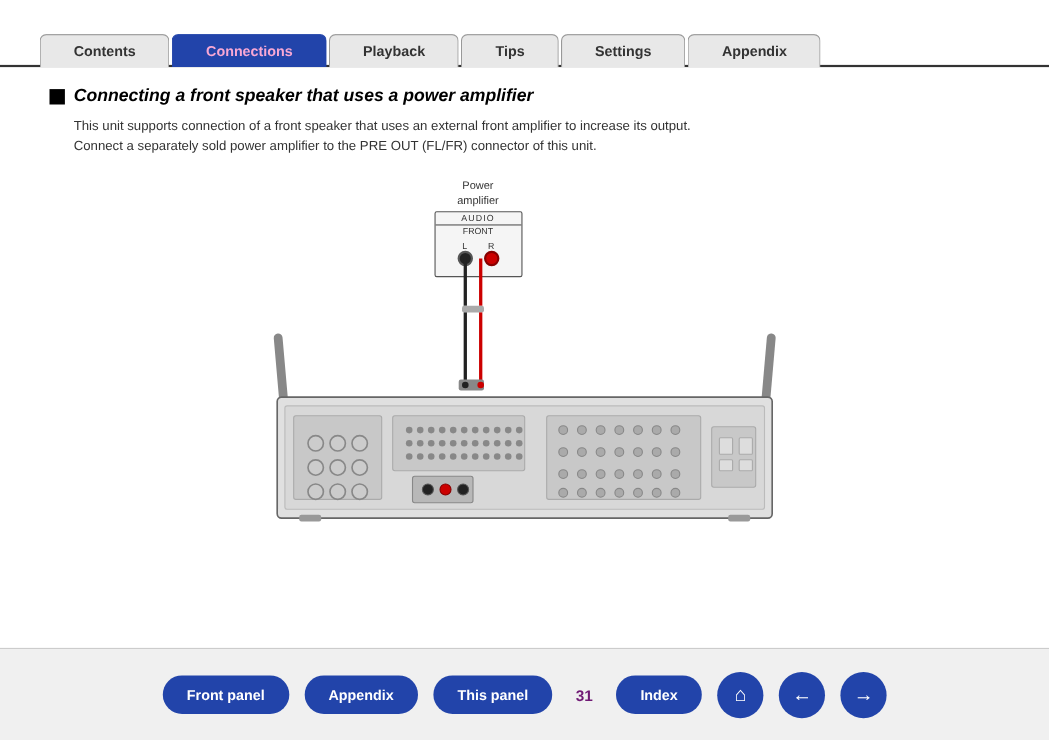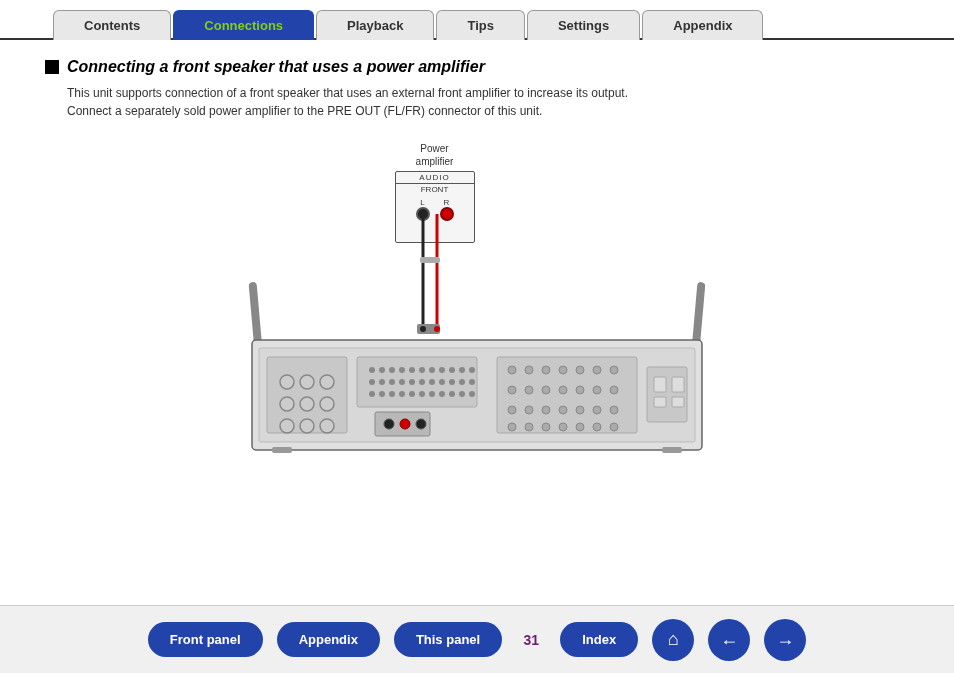--- a/index.html
+++ b/index.html
@@ -10,42 +10,43 @@
       font-family: Arial, sans-serif;
       font-size: 13px;
       overflow: hidden;
       position: relative;
     }
 
     
     .nav-tabs {
       display: flex;
       align-items: flex-end;
-      padding: 8px 40px 0 53px;
+      padding: 8px 40px 0 36px;
       border-bottom: 2px solid #333;
       gap: 2px;
     }
     .nav-tab {
       padding: 7px 30px;
       background: #e8e8e8;
       border: 1.5px solid #999;
       border-bottom: none;
       cursor: pointer;
       font-size: 13px;
       font-weight: bold;
       color: #333;
       border-radius: 6px 6px 0 0;
       position: relative;
       bottom: -2px;
     }
     .nav-tab.active {
       background: #2244aa;
-      color: #84cc16;
+      color: #f9a8d4;
       border-color: #2244aa;
       z-index: 2;
+      margin-top: 21px;
     }
 
     
     .main-content {
       padding: 18px 45px 10px 45px;
     }
 
     .section-title {
       display: flex;
       align-items: center;
@@ -98,21 +99,21 @@
     }
     .power-amp-label {
       font-size: 10px;
       color: #333;
       line-height: 1.3;
     }
     .power-amp-box {
       border: 1.5px solid #555;
       background: #f5f5f5;
       width: 80px;
-      height: 72px;
+      height: 60px;
       margin: 3px auto 0;
       position: relative;
       border-radius: 2px;
     }
     .power-amp-box .audio-label {
       font-size: 8px;
       text-align: center;
       border-bottom: 1px solid #555;
       padding: 1px 0;
       color: #333;
@@ -184,21 +185,21 @@
       border-radius: 4px 4px 0 0;
       transform: rotate(5deg);
     }
 
     
     .footer-nav {
       position: absolute;
       bottom: 0;
       left: 0;
       right: 0;
-      height: 68px;
+      height: 84px;
       background: #f0f0f0;
       border-top: 1px solid #ccc;
       display: flex;
       align-items: center;
       justify-content: center;
       gap: 14px;
       padding: 12px 20px;
     }
     .footer-btn {
       background: #2244aa;

